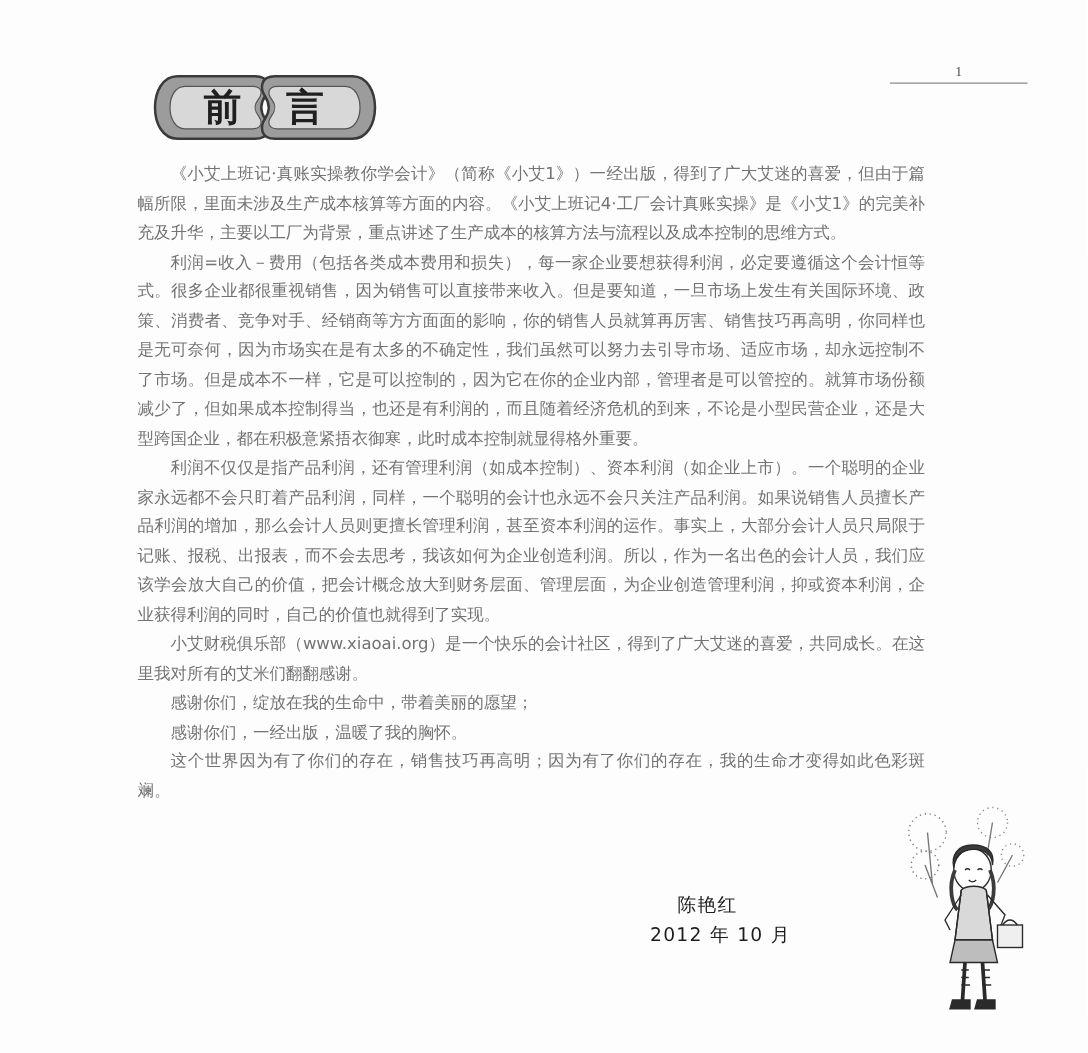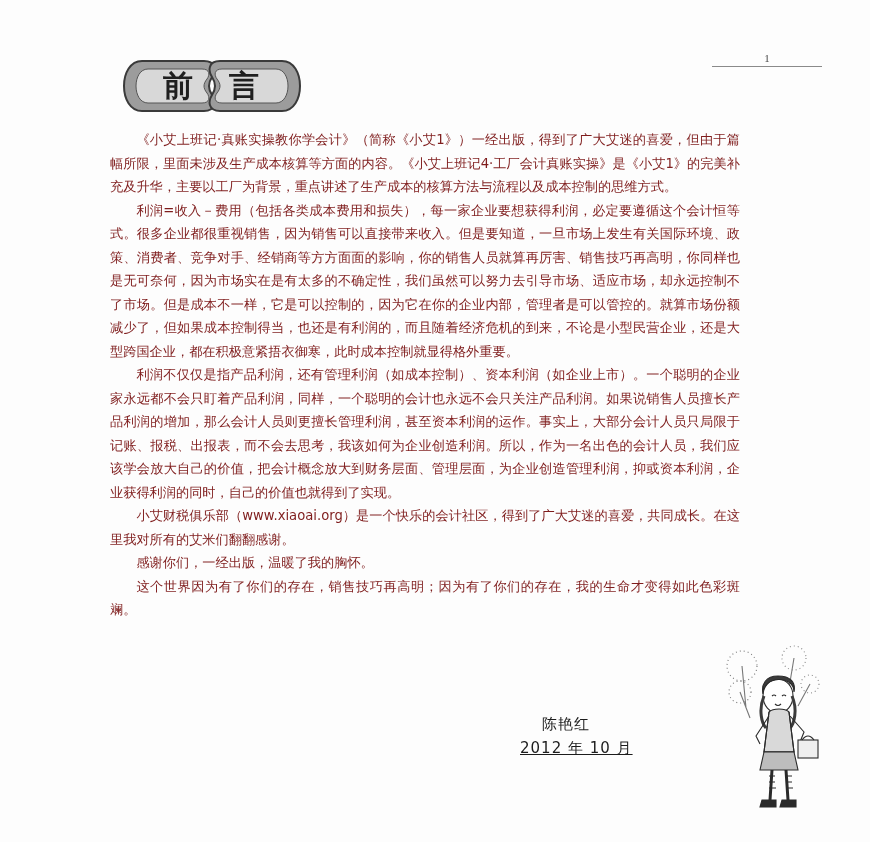--- a/index.html
+++ b/index.html
@@ -76,21 +76,21 @@
 
   
   .body-text {
     position: absolute;
     left: 110px;
     top: 128px;
     width: 630px;
     font-family: "DejaVu Sans", sans-serif;
     font-size: 13.2px;
     line-height: 23.5px;
-    color: #7f1d1d;
+    color: #737373;
     text-align: justify;
     text-justify: inter-ideograph;
   }
   .body-text p {
     margin: 0 0 0 0;
     text-indent: 2em;
   }
   .body-text p.short {
     text-indent: 2em;
   }
@@ -106,21 +106,20 @@
     font-size: 15px;
     line-height: 24px;
     color: #1c1c1c;
     letter-spacing: 1px;
   }
   .signature .name {
     padding-left: 22px;
   }
   .signature .date {
     padding-left: 0px;
-    text-decoration: underline;
   }
 
   
   .illustration {
     position: absolute;
     right: 24px;
     bottom: 20px;
     width: 140px;
     height: 190px;
   }
@@ -149,20 +148,21 @@
       <span>前</span>
       <span>言</span>
     </div>
   </div>
 
   <div class="body-text">
     <p>《小艾上班记·真账实操教你学会计》（简称《小艾1》）一经出版，得到了广大艾迷的喜爱，但由于篇幅所限，里面未涉及生产成本核算等方面的内容。《小艾上班记4·工厂会计真账实操》是《小艾1》的完美补充及升华，主要以工厂为背景，重点讲述了生产成本的核算方法与流程以及成本控制的思维方式。</p>
     <p>利润=收入－费用（包括各类成本费用和损失），每一家企业要想获得利润，必定要遵循这个会计恒等式。很多企业都很重视销售，因为销售可以直接带来收入。但是要知道，一旦市场上发生有关国际环境、政策、消费者、竞争对手、经销商等方方面面的影响，你的销售人员就算再厉害、销售技巧再高明，你同样也是无可奈何，因为市场实在是有太多的不确定性，我们虽然可以努力去引导市场、适应市场，却永远控制不了市场。但是成本不一样，它是可以控制的，因为它在你的企业内部，管理者是可以管控的。就算市场份额减少了，但如果成本控制得当，也还是有利润的，而且随着经济危机的到来，不论是小型民营企业，还是大型跨国企业，都在积极意紧捂衣御寒，此时成本控制就显得格外重要。</p>
     <p>利润不仅仅是指产品利润，还有管理利润（如成本控制）、资本利润（如企业上市）。一个聪明的企业家永远都不会只盯着产品利润，同样，一个聪明的会计也永远不会只关注产品利润。如果说销售人员擅长产品利润的增加，那么会计人员则更擅长管理利润，甚至资本利润的运作。事实上，大部分会计人员只局限于记账、报税、出报表，而不会去思考，我该如何为企业创造利润。所以，作为一名出色的会计人员，我们应该学会放大自己的价值，把会计概念放大到财务层面、管理层面，为企业创造管理利润，抑或资本利润，企业获得利润的同时，自己的价值也就得到了实现。</p>
     <p>小艾财税俱乐部（www.xiaoai.org）是一个快乐的会计社区，得到了广大艾迷的喜爱，共同成长。在这里我对所有的艾米们翻翻感谢。</p>
+    <p class="short">感谢你们，绽放在我的生命中，带着美丽的愿望；</p>
     <p class="short">感谢你们，一经出版，温暖了我的胸怀。</p>
     <p>这个世界因为有了你们的存在，销售技巧再高明；因为有了你们的存在，我的生命才变得如此色彩斑斓。</p>
   </div>
 
   <div class="signature">
     <div class="name">陈艳红</div>
     <div class="date">2012 年 10 月</div>
   </div>
 
   <div class="illustration">

